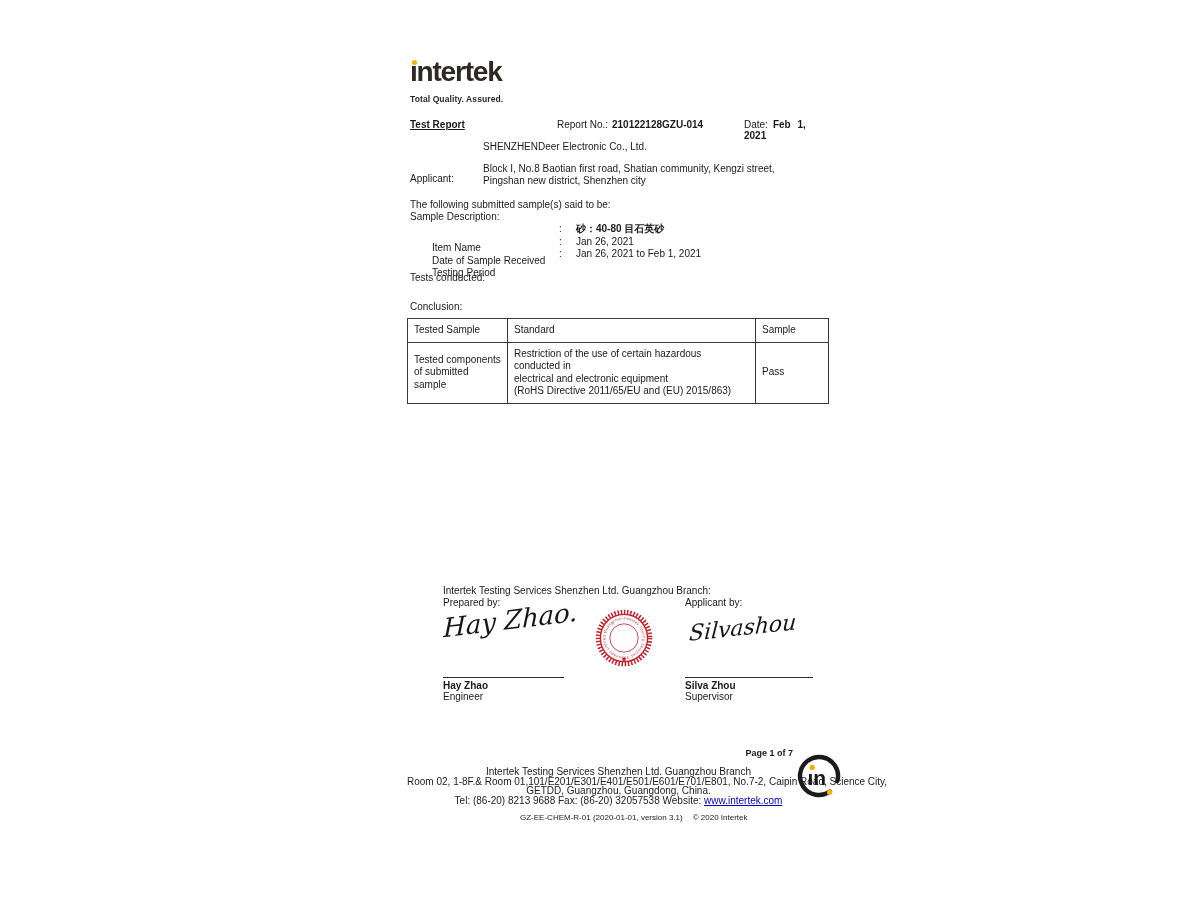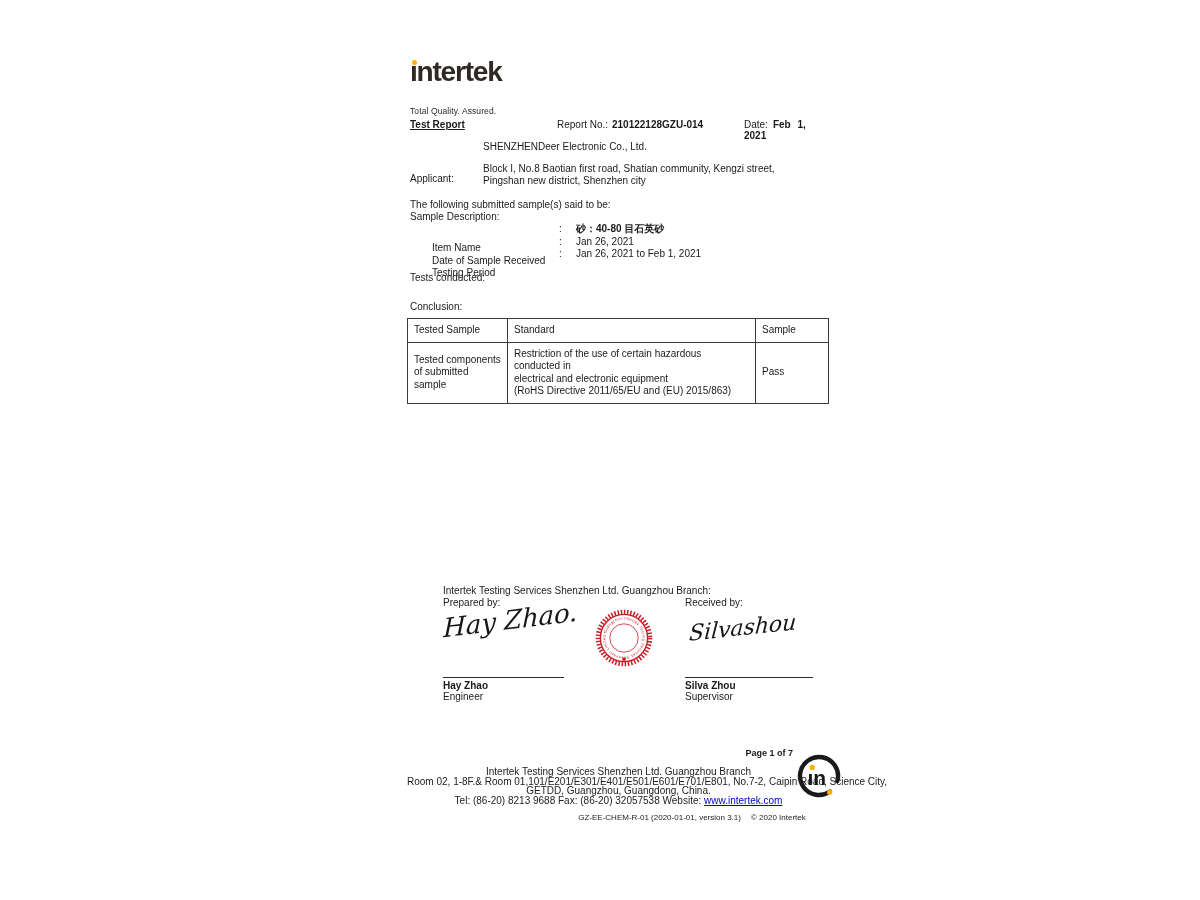--- a/index.html
+++ b/index.html
@@ -11,21 +11,21 @@
   .abs { position: absolute; }
   .b { font-weight: bold; }
 
   
   .logo { left: 410px; top: 56px; }
   .wordmark {
     position: relative; font-weight: bold; font-size: 28px; line-height: 32px;
     letter-spacing: -1.2px; color: #2d2a26; font-family: "Liberation Sans", sans-serif;
   }
   .logo-dot { position: absolute; left: 2px; top: 4px; width: 5px; height: 5px; border-radius: 50%; }
-  .tagline { font-size: 8.5px; font-weight: normal; color: #2d2a26; margin-top: 18px; letter-spacing: 0.1px; }
+  .tagline { font-size: 8.5px; font-weight: bold; color: #2d2a26; margin-top: 6px; letter-spacing: 0.1px; }
 
   
   .report-header { left: 410px; top: 119px; width: 423px; height: 14px; }
   .report-title { position: absolute; left: 0; top: 0; font-weight: bold; text-decoration: underline; }
   .report-no-label { position: absolute; left: 147px; top: 0; }
   .report-no-value { position: absolute; left: 202px; top: 0; font-weight: bold; }
   .date-group { position: absolute; left: 334px; top: 0; }
   .date-value { font-weight: bold; margin-left: 5px; word-spacing: 4px; }
 
   
@@ -73,21 +73,21 @@
   .sig-title-left { position: absolute; left: 0; top: 106px; }
   .sig-name-right { position: absolute; left: 242px; top: 95px; font-weight: bold; }
   .sig-title-right { position: absolute; left: 242px; top: 106px; }
 
   
   .page-num { left: 640px; top: 748px; width: 153px; text-align: right; font-weight: bold; font-size: 9px; }
   .footer-center { left: 407px; top: 767px; width: 423px; text-align: center; font-size: 10px;
                    line-height: 9.6px; white-space: nowrap; color: #222; }
   .footer-link { color: #0000cc; text-decoration: underline; cursor: pointer; }
   .in-logo { left: 796px; top: 747px; }
-  .bottom-line { left: 520px; top: 813px; width: 344px; text-align: center; font-size: 8px; color: #222; }
+  .bottom-line { left: 520px; top: 813px; width: 344px; font-size: 8px; color: #222; }
   .bottom-line .copyright { margin-left: 10px; }
 </style>
 </head>
 <body>
 
 <div class="page">
 
   <div class="abs logo">
     <div class="wordmark">
       <span>ıntertek</span>
@@ -162,21 +162,21 @@
         </td>
         <td>Pass</td>
       </tr>
     </tbody>
       </table>
   </div>
 
   <div class="abs sig-block">
     <div class="sig-company">Intertek Testing Services Shenzhen Ltd. Guangzhou Branch:</div>
     <div class="sig-label-left">Prepared by:</div>
-    <div class="sig-label-right">Received by:</div>
+    <div class="sig-label-right">Applicant by:</div>
 
     <div class="signature sig-left">Hay Zhao.</div>
     <div class="signature sig-right">Silvashou</div>
 
     <svg class="stamp" width="58" height="66" viewBox="0 0 58 66">
       <g fill="none" stroke="#c8202a">
         <circle cx="29" cy="33" r="26" stroke-width="4.6" stroke-dasharray="1.5 1.7"></circle>
         <circle cx="29" cy="33" r="23.6" stroke-width="1.4"></circle>
         <circle cx="29" cy="33" r="14.2" stroke-width="0.8"></circle>
       </g>

